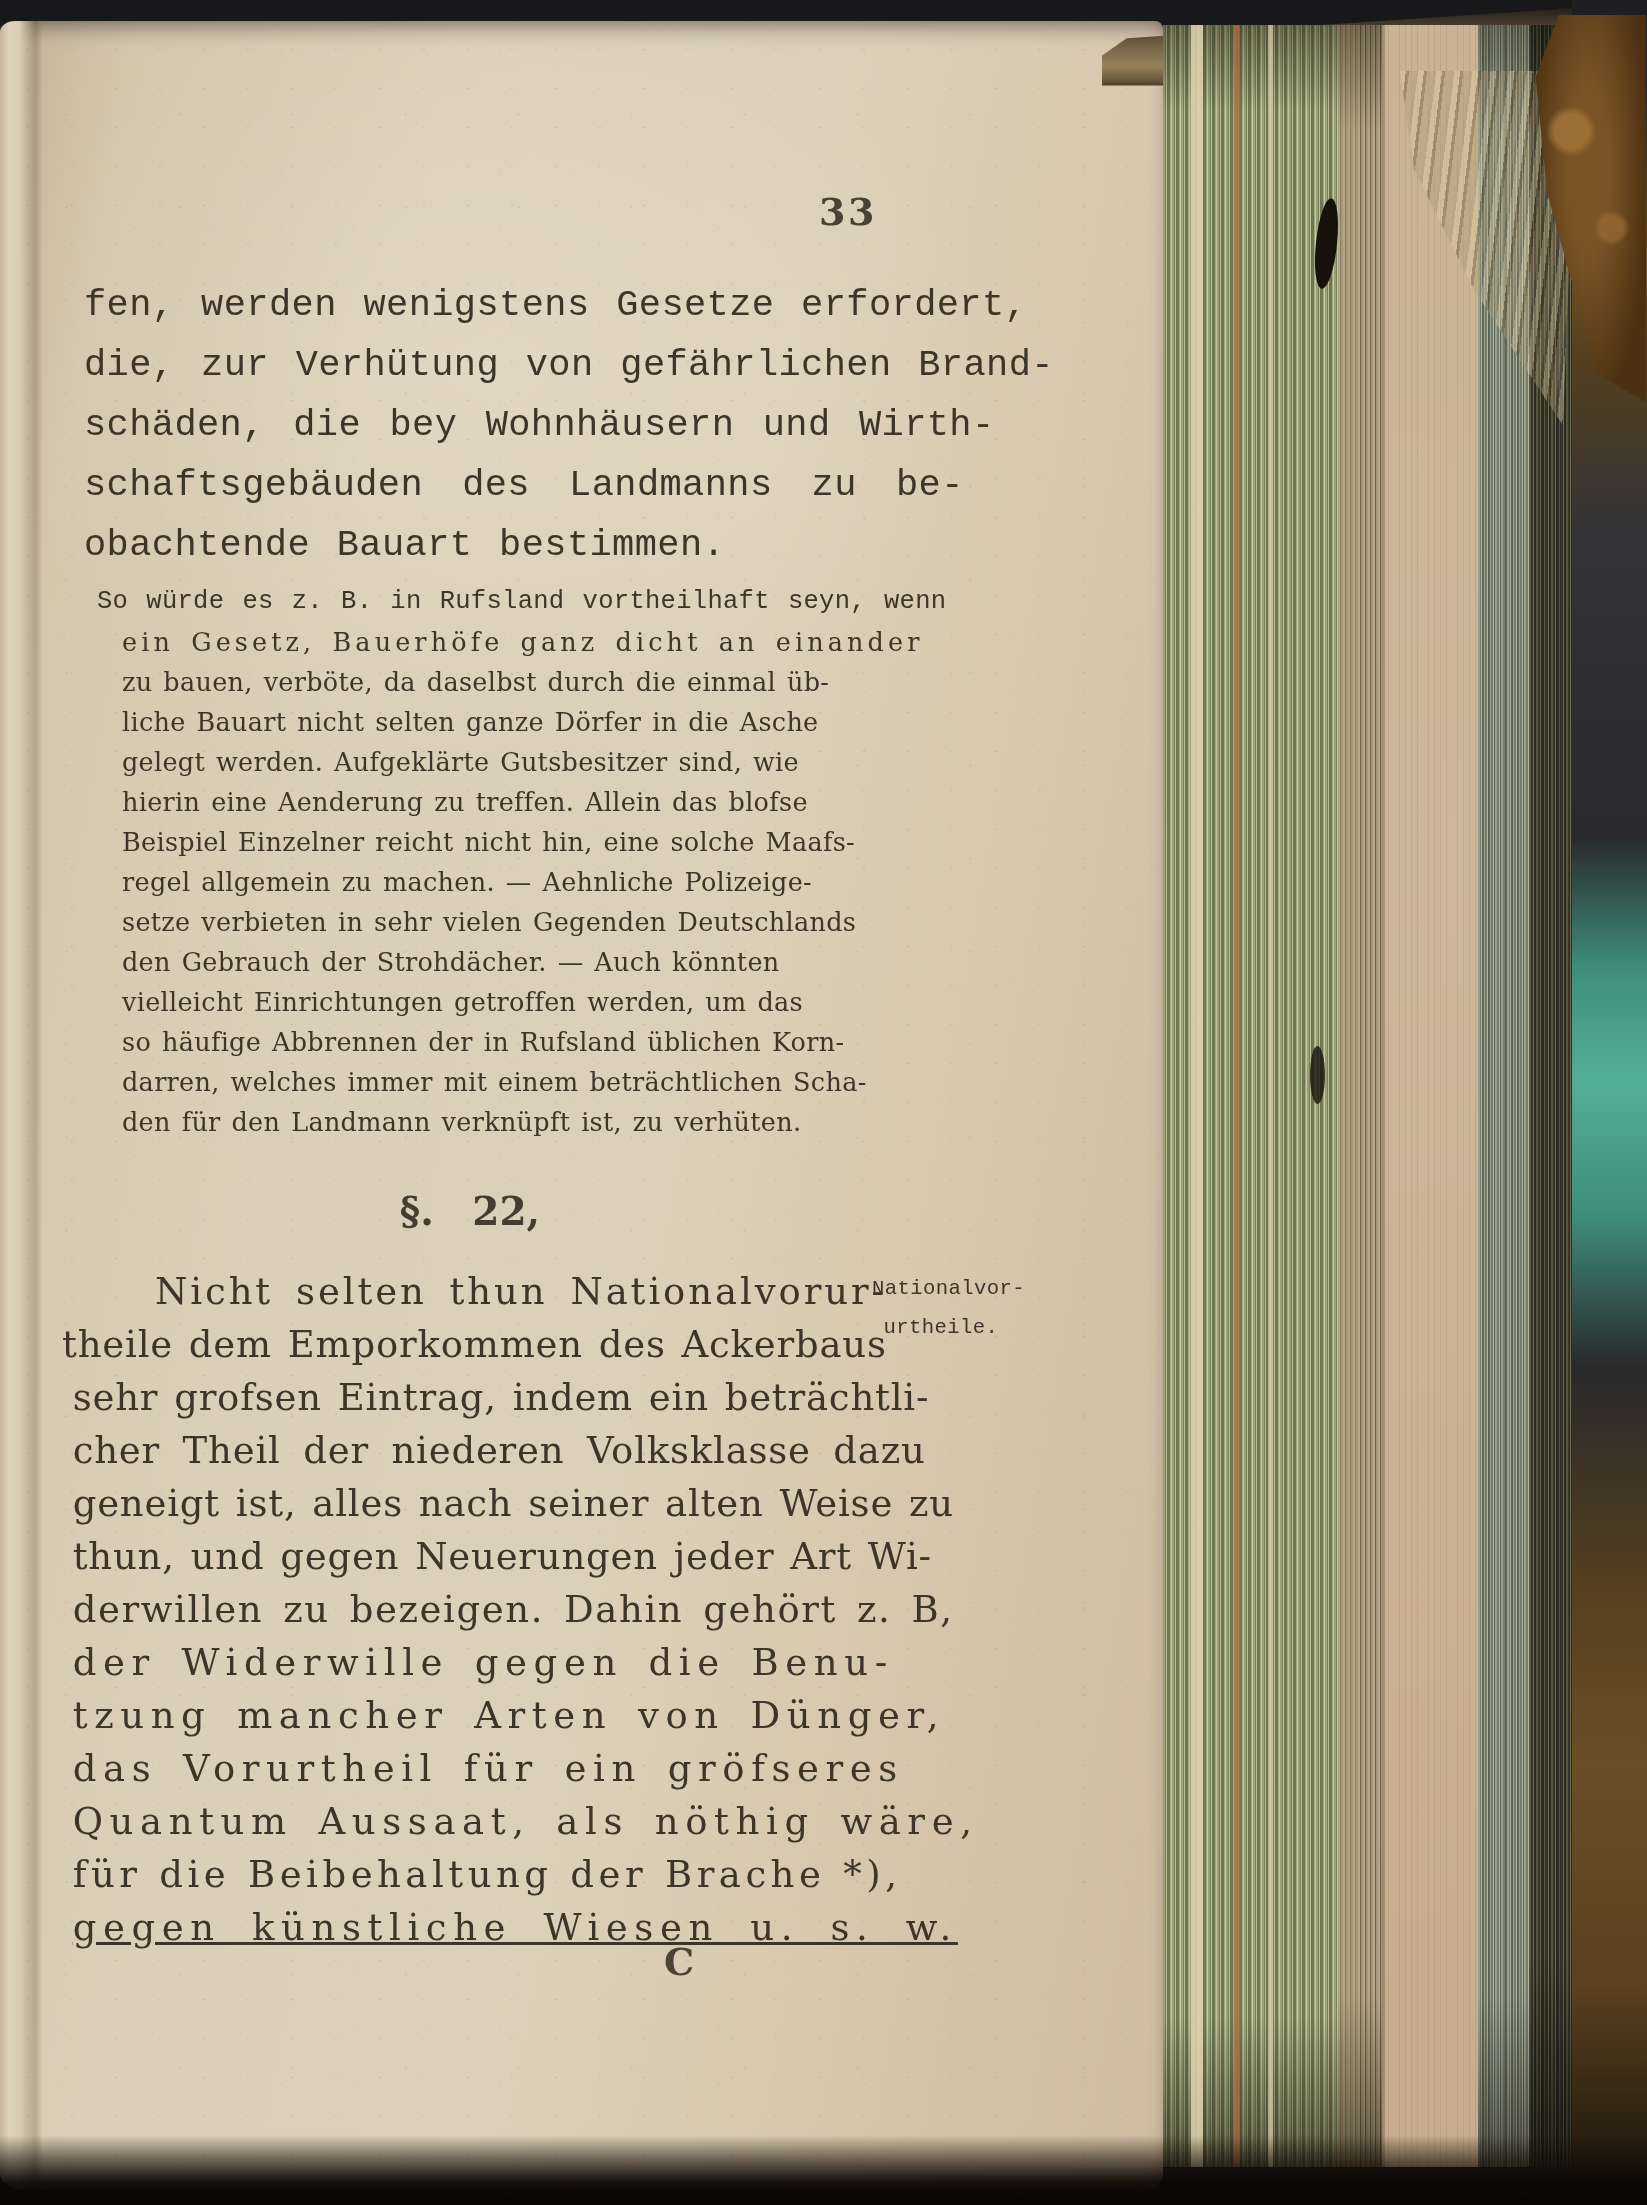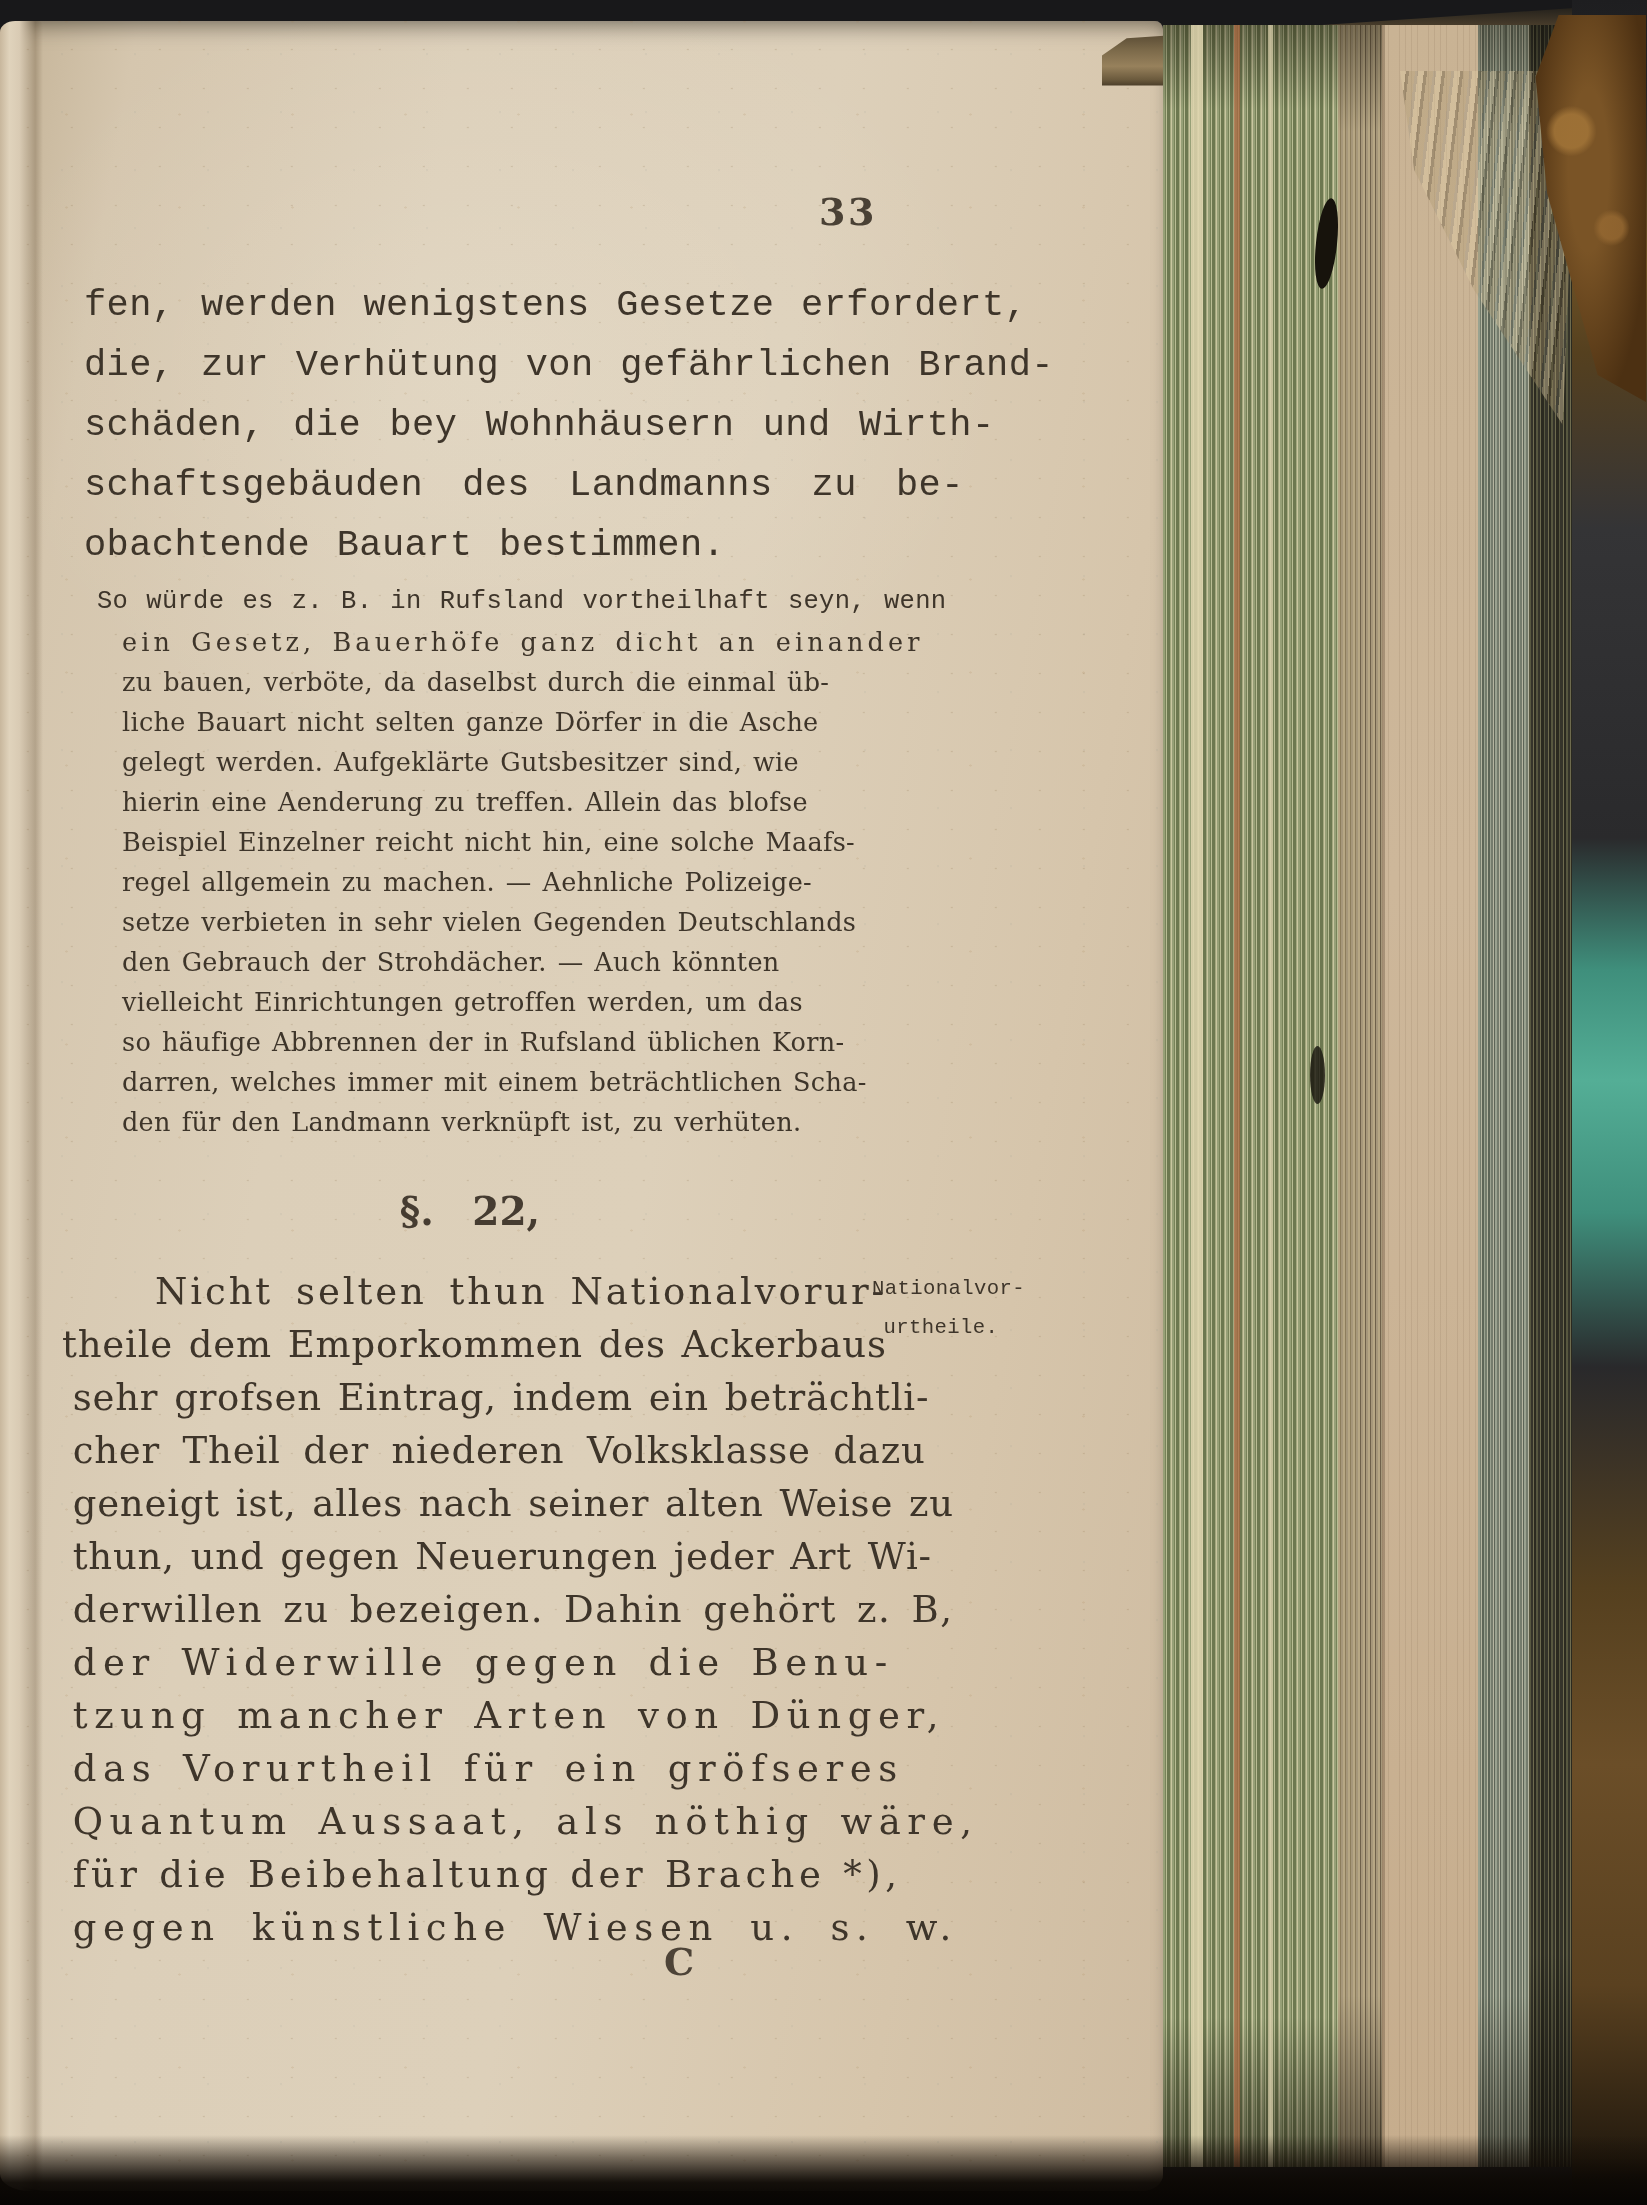--- a/index.html
+++ b/index.html
@@ -122,21 +122,21 @@
     font-size:39px; word-spacing:25px; font-weight:bold; opacity:.95;}
 
   .p2{left:62px; top:1265px; font-size:37px; line-height:53px; letter-spacing:0.8px; word-spacing:3.3px;}
   .p2 .ln{padding-left:10.7px;}
   .p2 .ln:nth-child(1){padding-left:93px; letter-spacing:2.9px; word-spacing:8.2px;}
   .p2 .ln:nth-child(2){padding-left:0;}
   .p2 .ln:nth-child(4){word-spacing:10px;}
   .p2 .ln:nth-child(7){letter-spacing:1.6px; word-spacing:6.6px;}
   .p2 .ln:nth-child(n+8){letter-spacing:6.6px; word-spacing:7.4px;}
   .p2 .ln:nth-child(12){letter-spacing:4.5px; word-spacing:1.6px;}
-  .p2 .ln:nth-child(13){letter-spacing:6.6px; word-spacing:13px;}
+  .p2 .ln:nth-child(13){letter-spacing:6.6px; word-spacing:13px;text-decoration:underline;}
 
   .margin-note{left:872px; top:1269px; font-size:20.6px; line-height:39px; letter-spacing:0.4px;font-family:Liberation Mono, monospace;}
   .margin-note .ln:nth-child(2){padding-left:11.5px;}
 
   .catchword{left:664px; top:1939px; font-size:38px; font-weight:bold; opacity:.9;}
 </style>
 </head>
 <body>
 
 <div class="scene">

